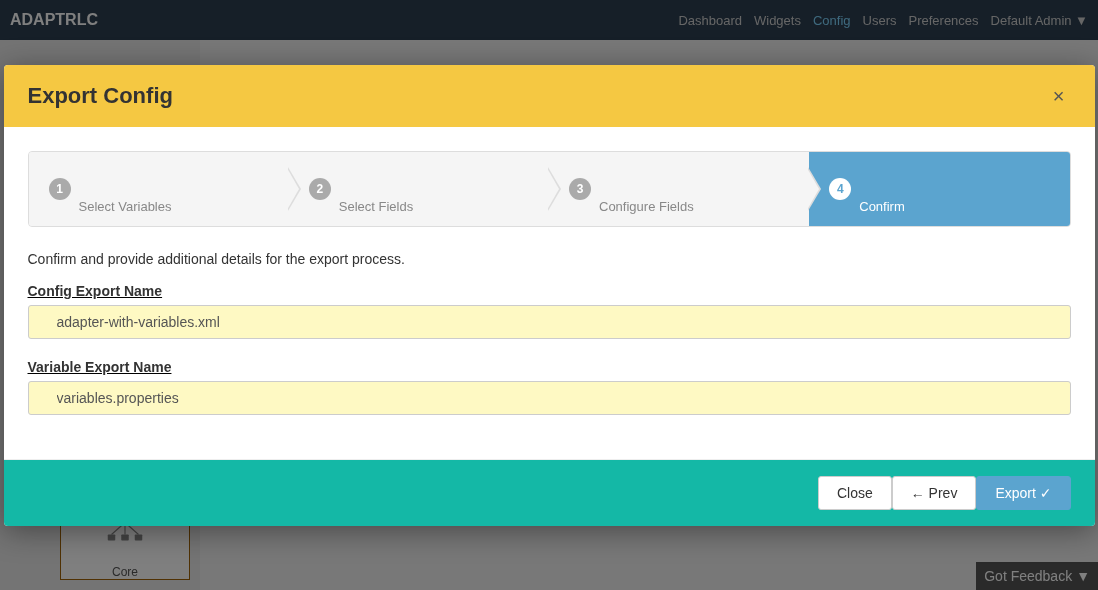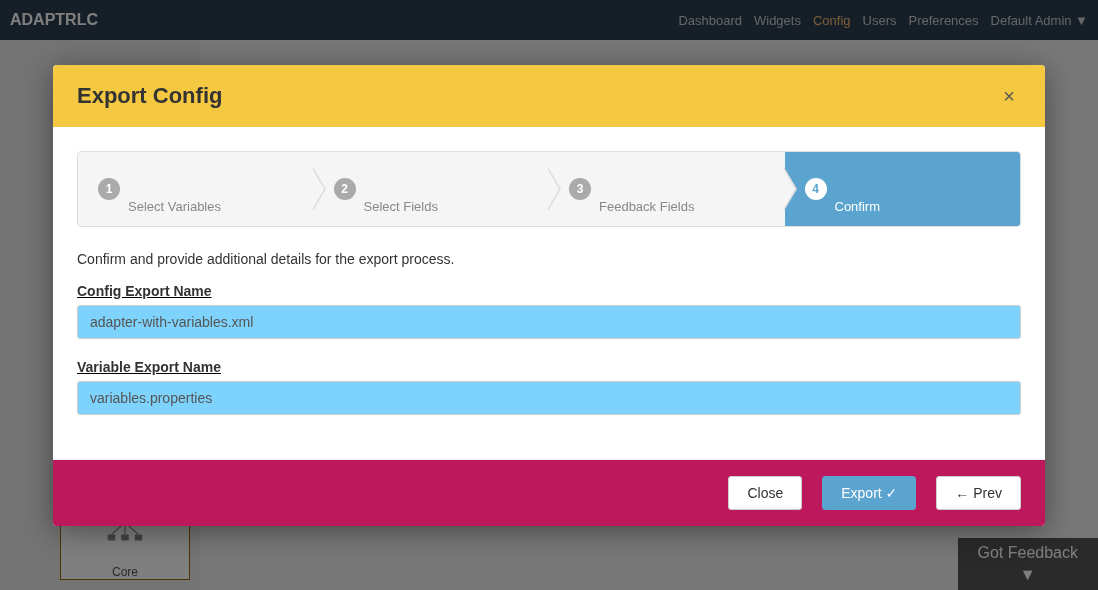--- a/index.html
+++ b/index.html
@@ -31,21 +31,21 @@
     .nav-items {
       display: flex;
       gap: 12px;
       margin-left: auto;
     }
     .nav-item {
       color: #ccc;
       font-size: 13px;
     }
     .nav-item.active {
-      color: #fdba74;
+      color: #7dd3fc;
     }
 
     
     .bg-content {
       background: #f0f0f0;
       width: 100%;
       height: calc(590px - 40px);
       position: relative;
     }
 
@@ -77,48 +77,47 @@
       color: #555;
     }
 
     
     .got-feedback {
       position: absolute;
       bottom: 0;
       right: 0;
       background: #555;
       color: white;
-      font-size: 16px;
-      padding: 6px 20px;
+      font-size: 14px;
+      padding: 6px 8px;
       display: flex;
       align-items: center;
       gap: 4px;
       cursor: pointer;
       z-index: 1;
-      flex-direction: column;
     }
 
     
     .modal-overlay {
       position: absolute;
       top: 0;
       left: 0;
       width: 100%;
       height: 100%;
       background: rgba(0,0,0,0.5);
       display: flex;
       align-items: center;
       justify-content: center;
       z-index: 100;
     }
 
     
     .modal {
       background: white;
-      width: 992px;
+      width: 1091px;
       border-radius: 4px;
       overflow: hidden;
       box-shadow: 0 5px 30px rgba(0,0,0,0.4);
       position: relative;
     }
 
     .modal-header {
       background: #f5c842;
       padding: 18px 24px;
       display: flex;
@@ -246,36 +245,36 @@
     .form-label {
       display: block;
       font-weight: bold;
       color: #333;
       margin-bottom: 6px;
       font-size: 14px;
     }
 
     .form-input {
       width: 100%;
-      padding: 8px 12px;
+      padding: 8px 28px;
       border: 1px solid #ccc;
       border-radius: 3px;
       font-size: 14px;
       color: #555;
-      background: #7dd3fc;
+      background: #fef9c3;
     }
 
     
     .modal-footer {
       padding: 16px 24px;
       border-top: 1px solid #eee;
       display: flex;
       justify-content: flex-end;
-      gap: 20px;
-      background: #be185d;
+      gap: 0;
+      background: #14b8a6;
     }
 
     .btn {
       padding: 8px 18px;
       border-radius: 3px;
       font-size: 14px;
       cursor: pointer;
       border: 1px solid #ccc;
       background: white;
       color: #333;
@@ -347,21 +346,21 @@
         <div class="step">
           <div class="step-number">1</div>
           <span class="step-label">Select Variables</span>
         </div>
         <div class="step">
           <div class="step-number">2</div>
           <span class="step-label">Select Fields</span>
         </div>
         <div class="step">
           <div class="step-number">3</div>
-          <span class="step-label">Feedback Fields</span>
+          <span class="step-label">Configure Fields</span>
         </div>
         <div class="step active">
           <div class="step-number">4</div>
           <span class="step-label">Confirm</span>
         </div>
       </div>
 
       <p class="confirm-desc">Confirm and provide additional details for the export process.</p>
 
       <div class="form-group">
@@ -371,18 +370,18 @@
 
       <div class="form-group">
         <label class="form-label">Variable Export Name</label>
         <input class="form-input" type="text" value="variables.properties" style="">
       </div>
 
     </div>
 
     <div class="modal-footer">
       <button class="btn">Close</button>
+      <button class="btn">← Prev</button>
       <button class="btn btn-primary">Export ✓</button>
-      <button class="btn">← Prev</button>
     </div>
 
   </div>
 </div>
 
 </body></html>

